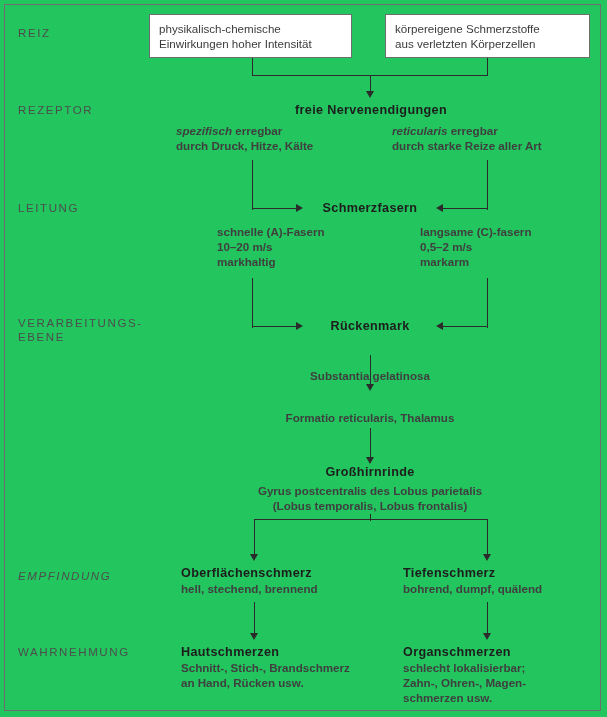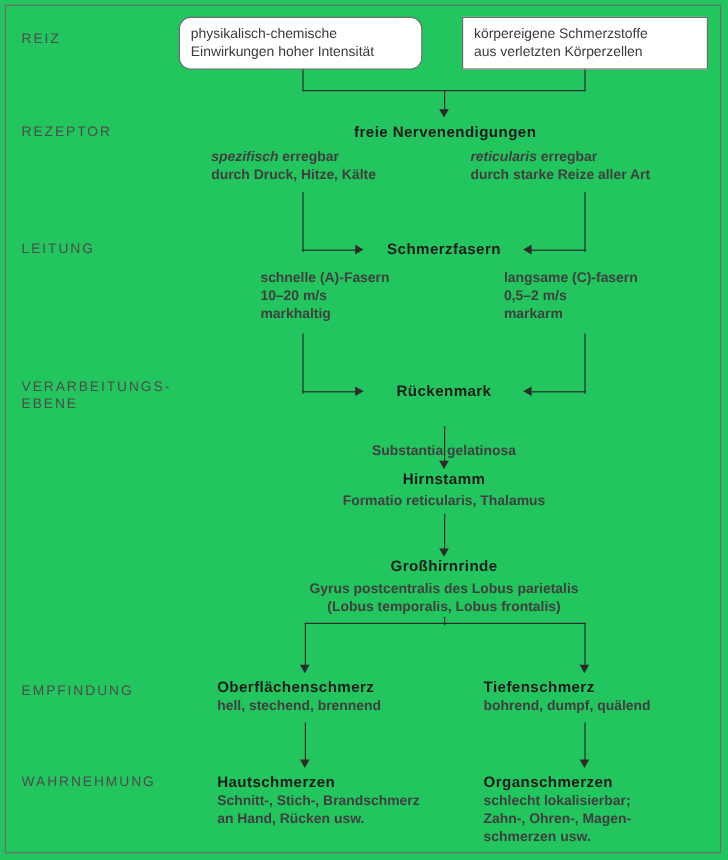--- a/index.html
+++ b/index.html
@@ -106,24 +106,24 @@
 <body>
 
 <div id="page">
   <div id="frame"></div>
 
   <div class="stage-label" style="left:18px; top:26px;">REIZ</div>
   <div class="stage-label" style="left:18px; top:103px;">REZEPTOR</div>
   <div class="stage-label" style="left:18px; top:201px;">LEITUNG</div>
   <div class="stage-label" style="left:18px; top:316px;">VERARBEITUNGS-
 EBENE</div>
-  <div class="stage-label" style="left:18px; top:569px;">EMPFINDUNG</div>
+  <div class="stage-label" style="left:18px; top:569px;font-style:italic;">EMPFINDUNG</div>
   <div class="stage-label" style="left:18px; top:645px;">WAHRNEHMUNG</div>
 
-  <div class="srcbox" style="left:149px; top:14px; width:203px; height:44px;border-radius:10px;">
+  <div class="srcbox" style="left:149px; top:14px; width:203px; height:44px;">
     <div>physikalisch-chemische</div>
     <div>Einwirkungen hoher Intensität</div>
   </div>
   <div class="srcbox" style="left:385px; top:14px; width:205px; height:44px;">
     <div>körpereigene Schmerzstoffe</div>
     <div>aus verletzten Körperzellen</div>
   </div>
 
   <div class="vline" style="left:252px; top:58px; height:18px;"></div>
   <div class="vline" style="left:487px; top:58px; height:18px;"></div>
@@ -180,23 +180,20 @@
   <div class="node center" style="left:312px; top:318px; width:116px;">
     <span class="ttl">Rückenmark</span>
   </div>
   <div class="node center" style="left:280px; top:337px; width:180px;margin-top:31px;">
     <span class="sub">Substantia gelatinosa</span>
   </div>
 
   <div class="vline" style="left:370px; top:355px; height:31px;"></div>
   <div class="arrow-down" style="left:366px; top:384px;"></div>
 
-  <div class="node center" style="left:315px; top:391px; width:110px;">
-    <span class="ttl">Hirnstamm</span>
-  </div>
   <div class="node center" style="left:265px; top:410px; width:210px;">
     <span class="sub">Formatio reticularis, Thalamus</span>
   </div>
 
   <div class="vline" style="left:370px; top:428px; height:31px;"></div>
   <div class="arrow-down" style="left:366px; top:457px;"></div>
 
   <div class="node center" style="left:310px; top:464px; width:120px;">
     <span class="ttl">Großhirnrinde</span>
   </div>

